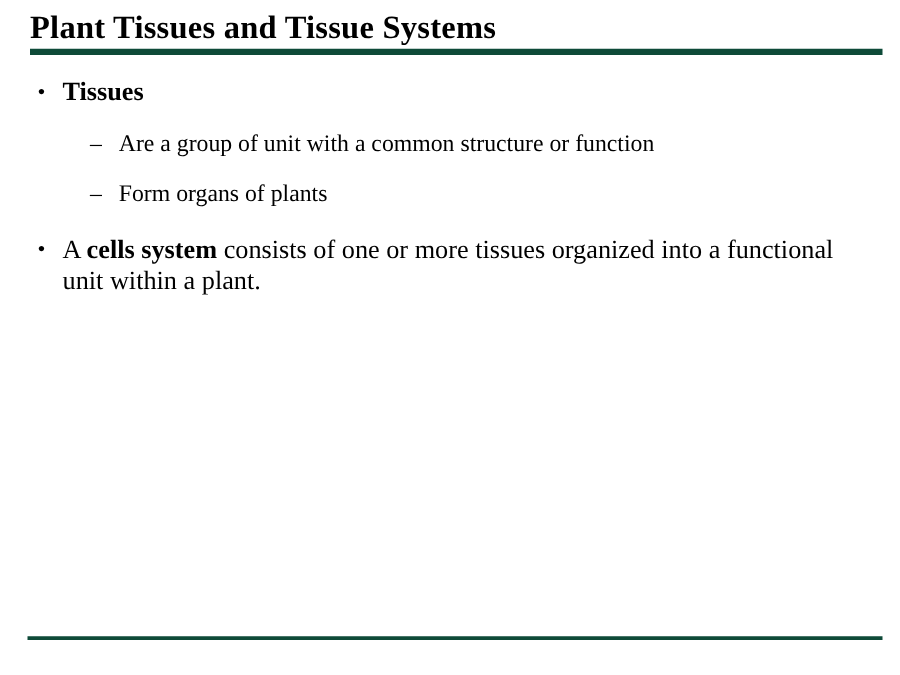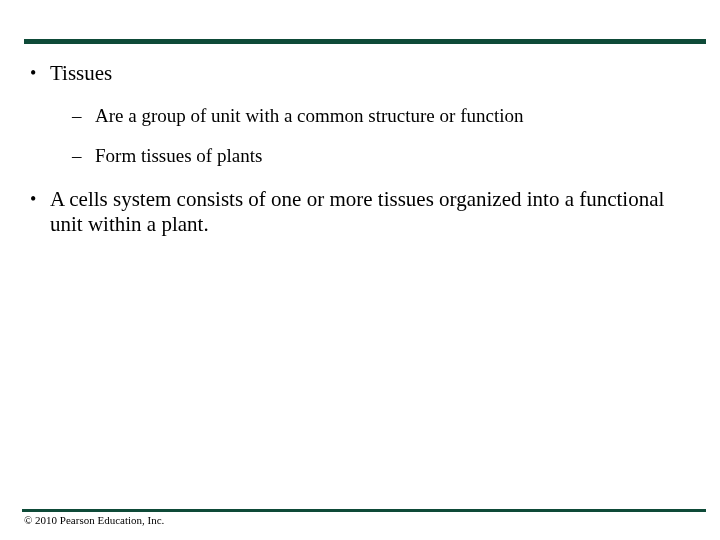--- a/index.html
+++ b/index.html
@@ -38,56 +38,56 @@
   .lvl1 { padding-left: 30px; }
   .lvl1 .marker { width: 20px; font-size: 18px; line-height: 25px; }
   .lvl1 .btext { width: 632px; }
   .b1 { top: 61px; }
   .b1 .btext { font-weight: bold; }
   .lvl2 { padding-left: 72px; font-size: 19px; line-height: 23px; }
   .lvl2 .marker { width: 23px; }
   .s1 { top: 104px; }
   .s2 { top: 144px; }
   .b2 { top: 187px; }
-  .bold { font-weight: normal; }
+  .bold { font-weight: bold; }
   .footer-rule {
     position: absolute; left: 22px; top: 509px;
     width: 684px; height: 3px;
     background: var(--accent);
   }
   .footer-text {
     position: absolute; left: 24px; top: 513px;
     font-size: 11px; line-height: 14px;
   }
 </style>
 </head>
 <body>
 
 <div class="slide">
 
+  <h1 class="slide-title">Plant Tissues and Tissue Systems</h1>
 
   <div class="title-rule"></div>
 
   <div class="bullet-row lvl1 b1">
     <span class="marker">•</span>
     <span class="btext"><span class="bold">Tissues</span></span>
   </div>
 
   <div class="bullet-row lvl2 s1">
     <span class="marker">–</span>
     <span class="btext">Are a group of unit with a common structure or function</span>
   </div>
 
   <div class="bullet-row lvl2 s2">
     <span class="marker">–</span>
-    <span class="btext">Form tissues of plants</span>
+    <span class="btext">Form organs of plants</span>
   </div>
 
   <div class="bullet-row lvl1 b2">
     <span class="marker">•</span>
     <span class="btext"><span>A </span><span class="bold">cells system</span><span> consists of one or more tissues organized into a functional unit within a plant.</span></span>
   </div>
 
   <div class="footer-rule"></div>
 
-  <div class="footer-text">© 2010 Pearson Education, Inc.</div>
 
 </div>
 
 </body></html>

